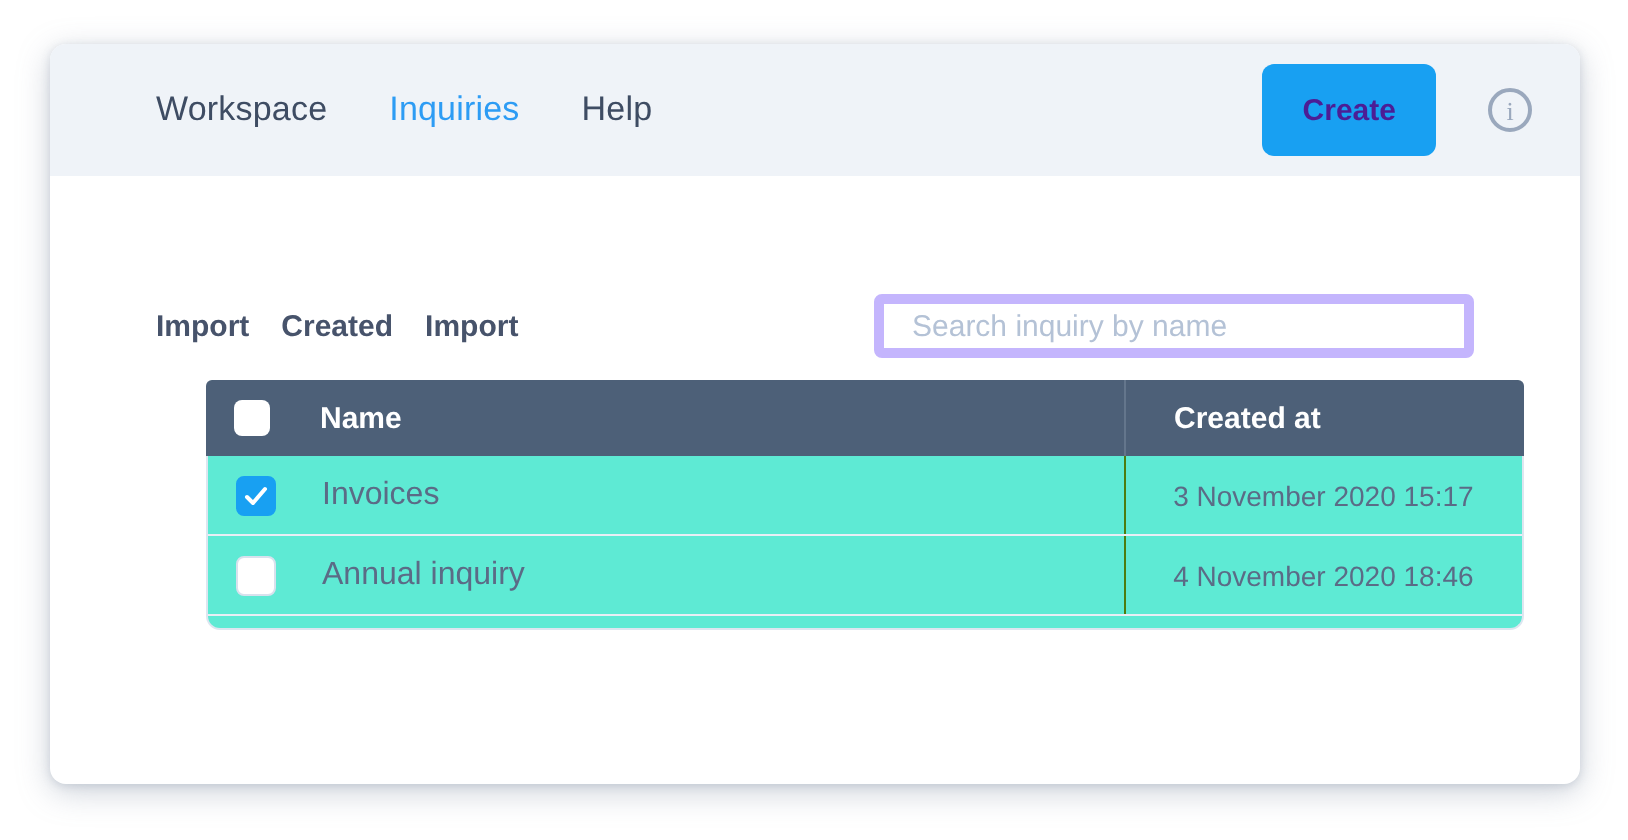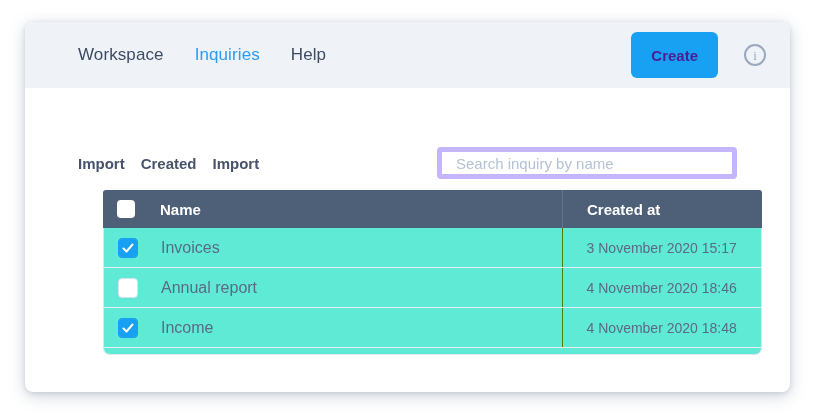--- a/index.html
+++ b/index.html
@@ -124,31 +124,20 @@
         <span class="row-name">Invoices</span>
       </div>
       <div class="cell-created">3 November 2020 15:17</div>
     </div>
 
     <div class="row">
       <div class="cell-name">
         <div class="cb">
           
         </div>
-        <span class="row-name">Annual report</span>
+        <span class="row-name">Annual inquiry</span>
       </div>
       <div class="cell-created">4 November 2020 18:46</div>
     </div>
 
-    <div class="row">
-      <div class="cell-name">
-        <div class="cb checked">
-          <svg viewBox="0 0 12 12">
-              <path d="M1.5 6.5 L4.5 9.5 L10.5 2.5" stroke="#fff" stroke-width="2" fill="none" stroke-linecap="round" stroke-linejoin="round"></path>
-            </svg>
-        </div>
-        <span class="row-name">Income</span>
-      </div>
-      <div class="cell-created">4 November 2020 18:48</div>
-    </div>
 
   </div>
 </div>
 
 </body></html>

